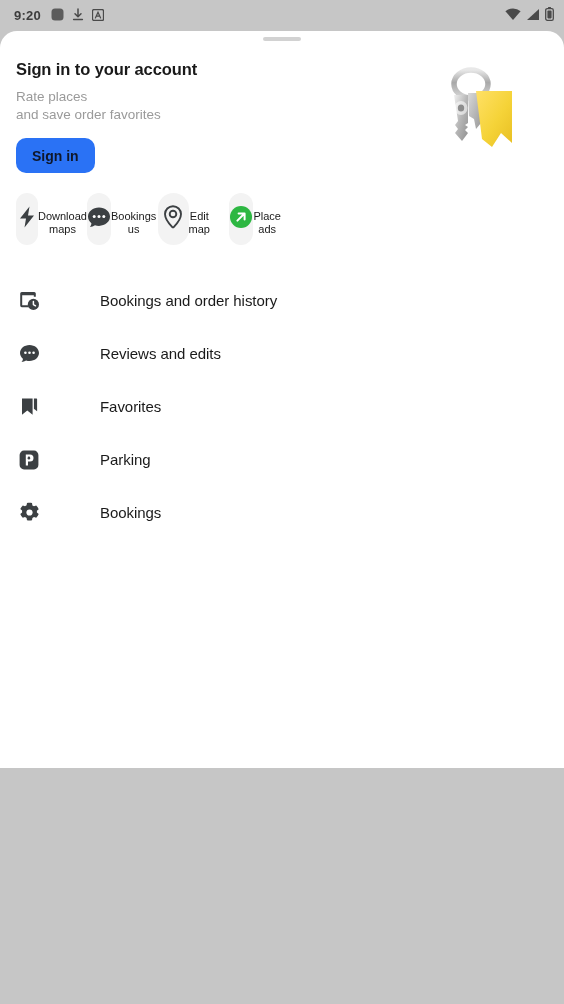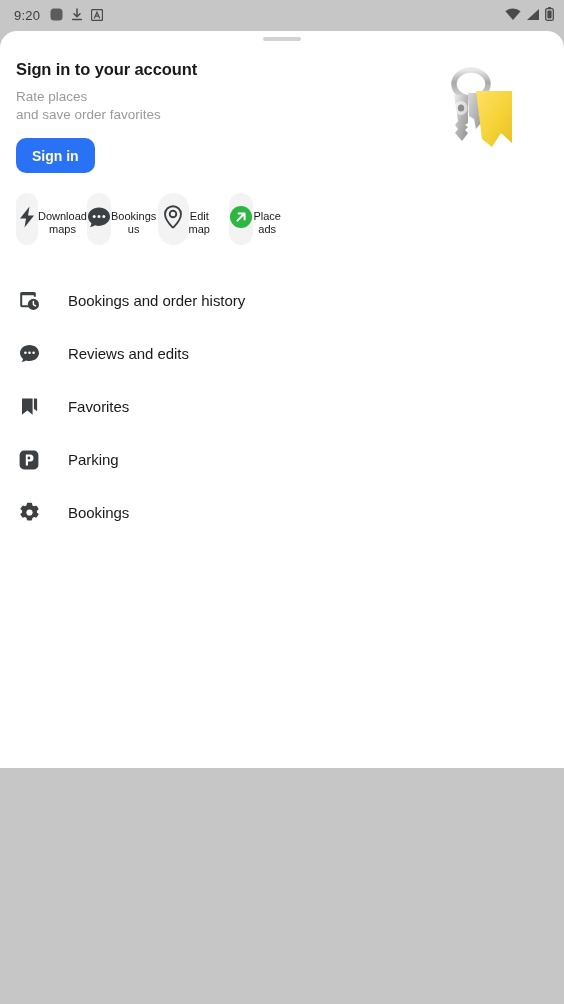--- a/index.html
+++ b/index.html
@@ -24,21 +24,21 @@
     background: #c6c6c6;
     display: flex;
     align-items: center;
     box-sizing: border-box;
     padding: 0 10px 0 14px;
     z-index: 5;
   }
   .sb-time {
     font-size: 13px;
     color: #3c3c3c;
-    font-weight: 400;
+    font-weight: 700;
     letter-spacing: .2px;
     margin-right: 10px;
   }
   .sb-left-icons {
     display: flex;
     align-items: center;
     gap: 8px;
     flex: 1;
   }
   .sb-right-icons {
@@ -91,21 +91,21 @@
   .signin-btn {
     margin-top: 15px;
     display: inline-flex;
     align-items: center;
     justify-content: center;
     height: 35px;
     padding: 0 16px;
     border: none;
     border-radius: 10px;
     background: #2a72f5;
-    color: #fef9c3;
+    color: #0f172a;
     font-size: 14px;
     font-weight: 700;
     font-family: "Liberation Sans", sans-serif;
     cursor: pointer;
   }
   .keys-art {
     position: absolute;
     right: 30px;
     top: 26px;
     width: 110px;
@@ -147,20 +147,21 @@
   
   .menu {
     margin-top: 29px;
   }
   .menu-item {
     display: flex;
     align-items: center;
     height: 53px;
     padding: 0 16px;
     cursor: pointer;
+    gap: 32px;
   }
   .menu-icon {
     width: 26px;
     height: 26px;
     display: flex;
     align-items: center;
     justify-content: center;
     flex: none;
   }
   .menu-label {

